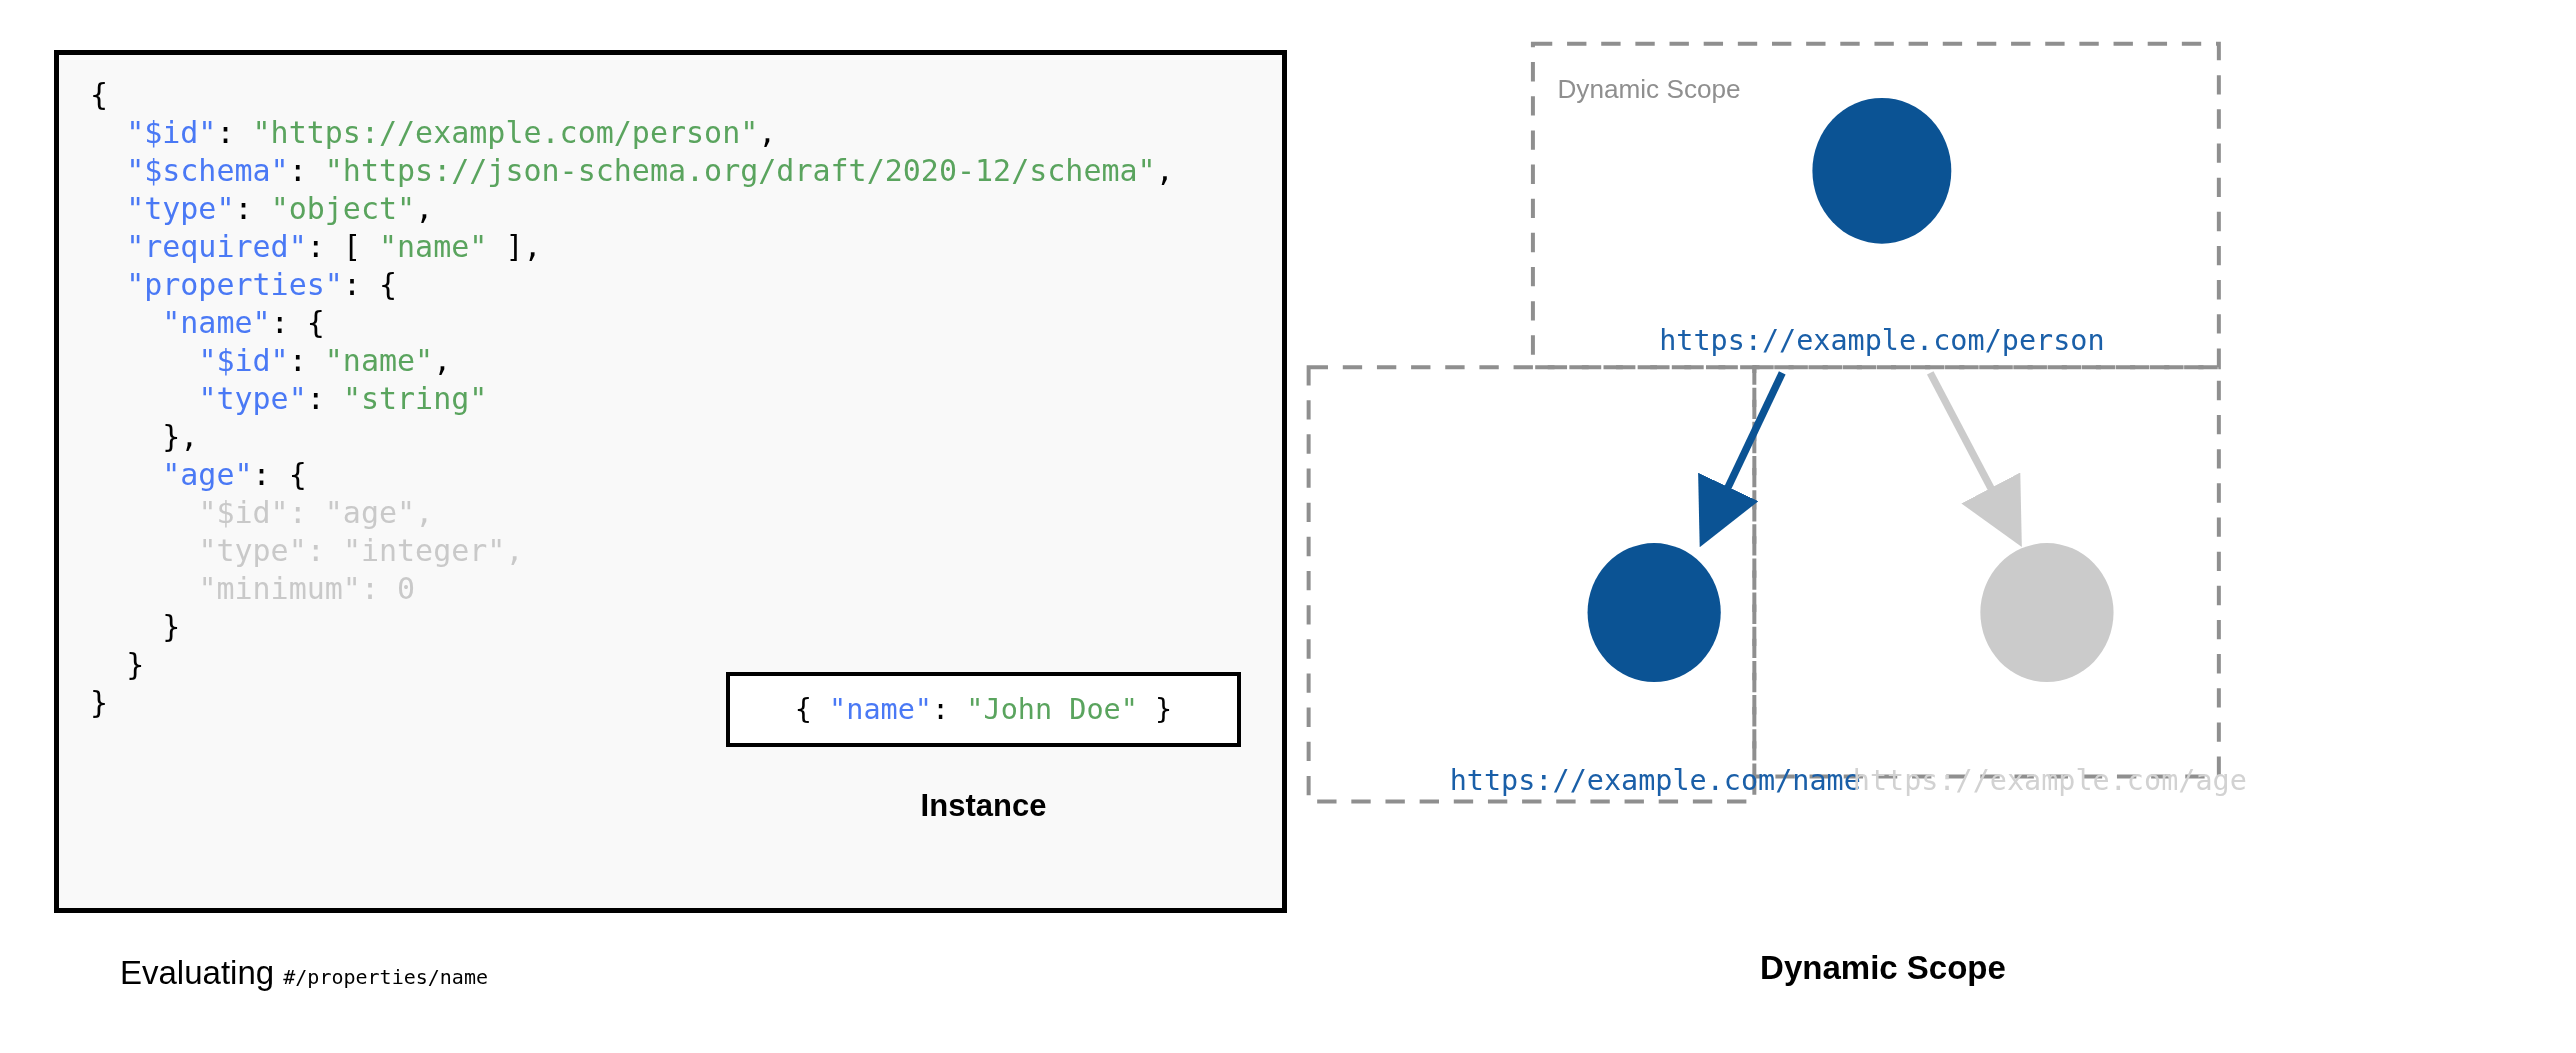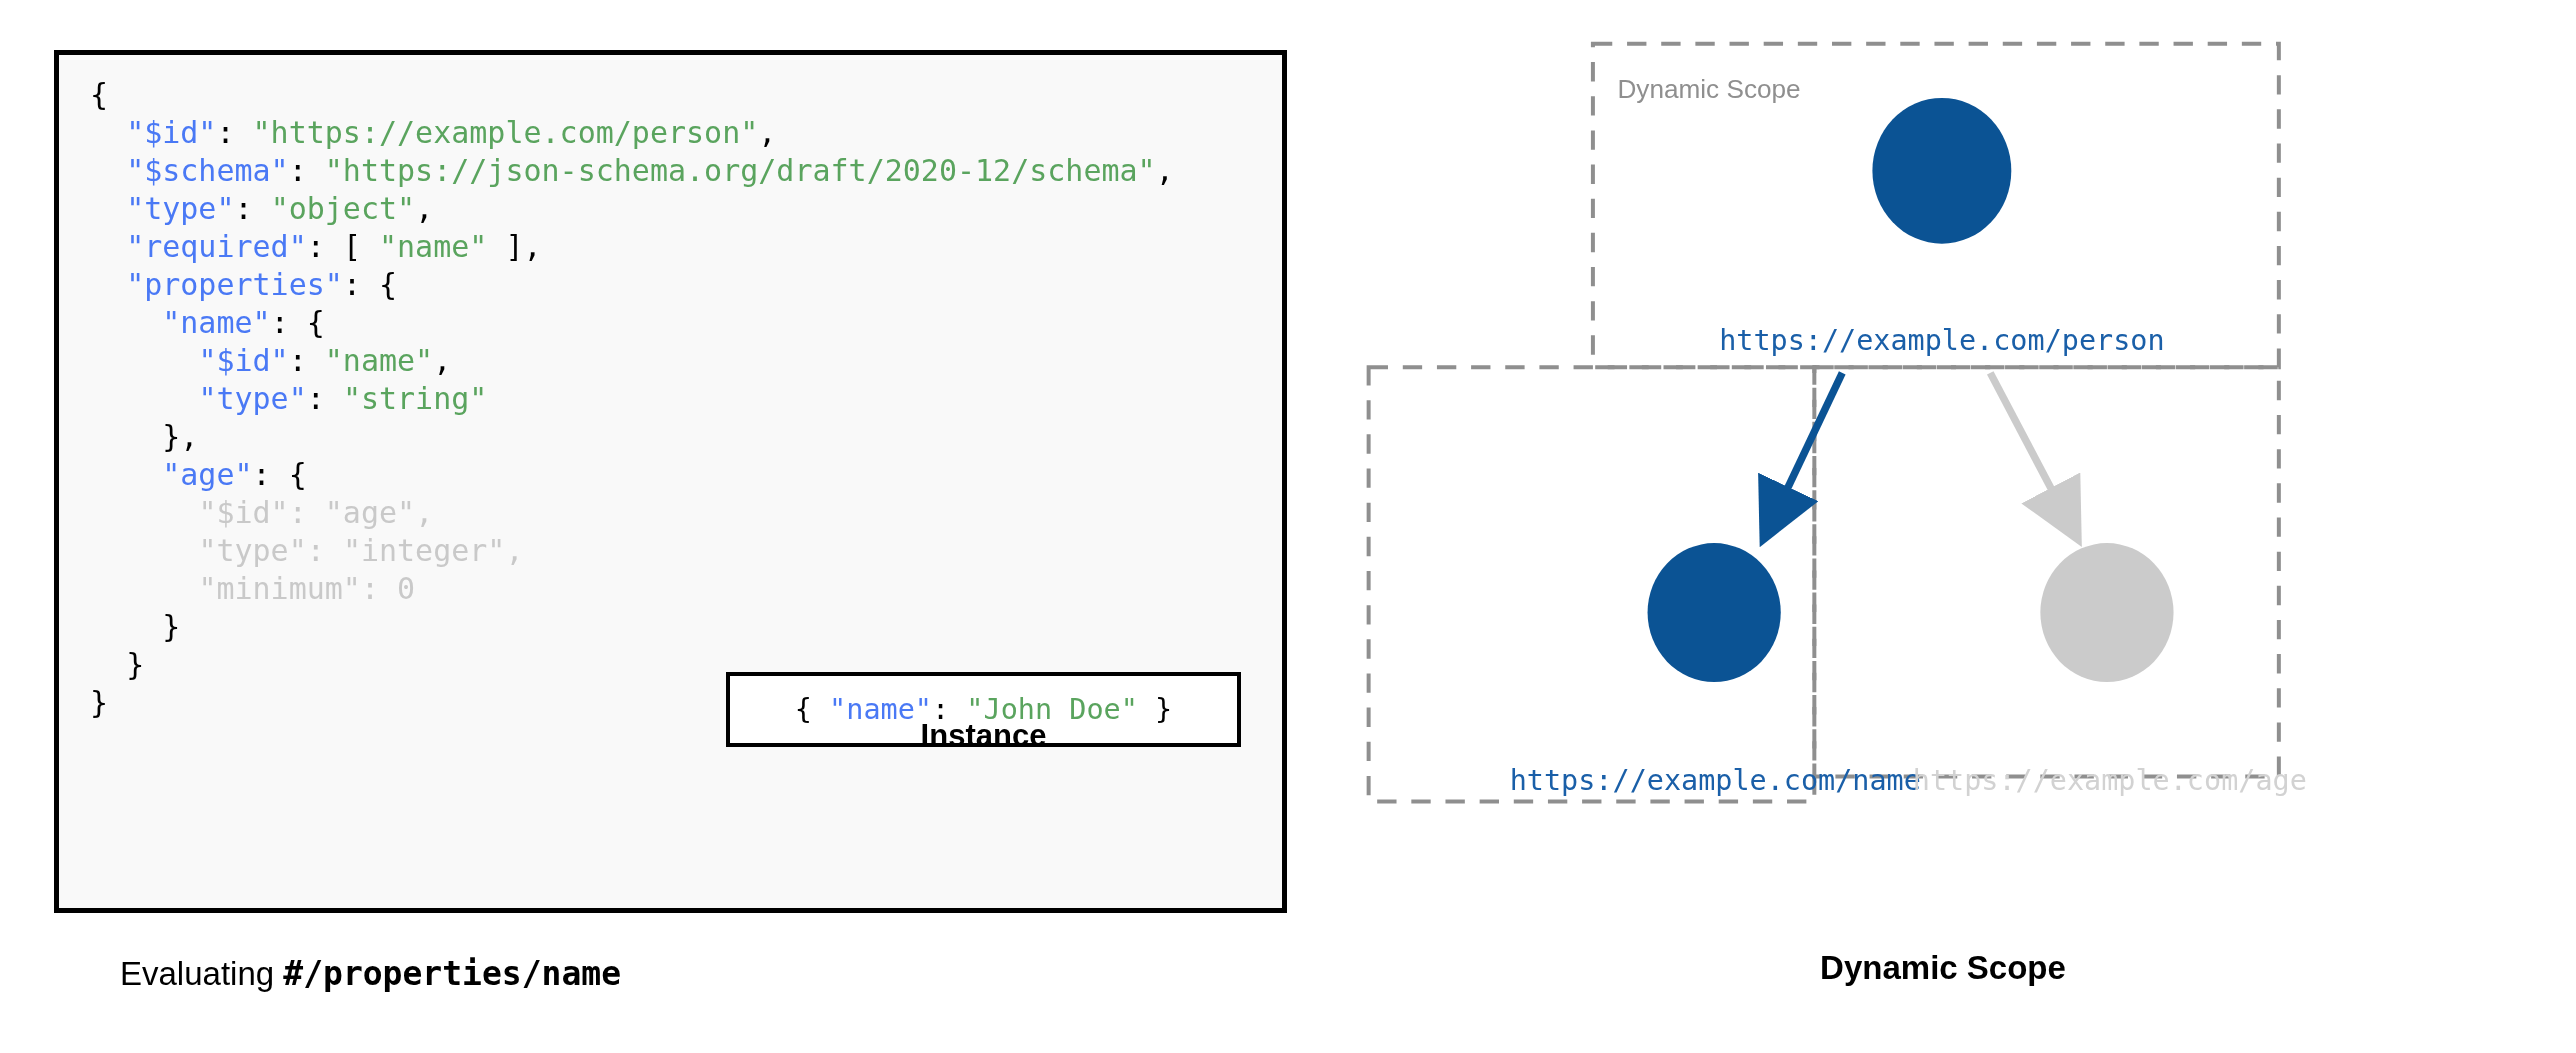--- a/index.html
+++ b/index.html
@@ -44,37 +44,37 @@
     background:#ffffff;
     border:4px solid #000000;
     box-sizing:border-box;
     display:flex; align-items:center; justify-content:center;
   }
   #instance-code{
     font-family:"DejaVu Sans Mono","Liberation Mono",monospace;
     font-size:28.5px; white-space:pre;
   }
   #instance-caption{
-    position:absolute; left:726px; top:718px; width:515px;
+    position:absolute; left:726px; top:788px; width:515px;
     text-align:center;
     font-size:31px; font-weight:bold; color:#000000;
     font-family:"Liberation Sans", sans-serif;
   }
 
   
   #left-caption{
     position:absolute; left:120px; top:954px;
     font-size:33px; color:#000;
     white-space:pre;
   }
   #left-caption .bold{font-weight:normal;font-family:"Liberation Sans", sans-serif;}
-  #left-caption .mono{font-family:"DejaVu Sans Mono","Liberation Mono",monospace;font-weight:bold;font-size:33px;}
+  #left-caption .mono{font-family:"DejaVu Sans Mono","Liberation Mono",monospace;font-weight:normal;font-size:20px;}
 
   
-  #right-panel{position:absolute;left:1310px;top:0;width:1266px;height:854px;}
+  #right-panel{position:absolute;left:1250px;top:0;width:1266px;height:854px;}
   #diagram-svg{position:absolute;left:0;top:0;}
 
   #right-caption{
     position:absolute; left:0px; top:949px; width:1266px;
     text-align:center;
     font-size:33px; font-weight:bold; color:#000000;
   }
 </style>
 </head>
 <body>

